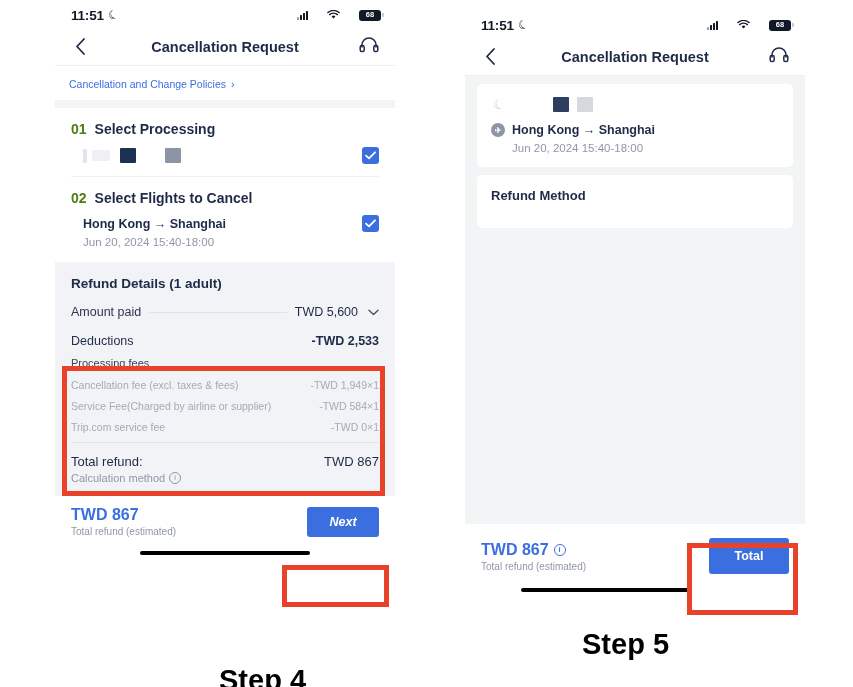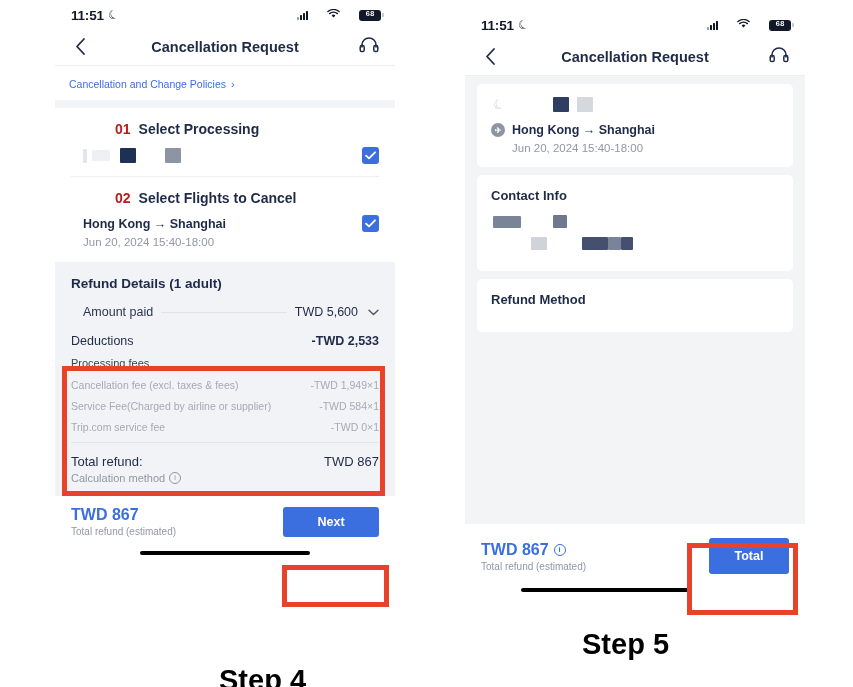--- a/index.html
+++ b/index.html
@@ -48,21 +48,20 @@
   .moon-glyph {
     font-size: 12px;
     color: #111827;
     line-height: 1;
     transform: rotate(-20deg);
   }
   .sb-right {
     display: flex;
     align-items: center;
     gap: 19px;
-    font-family: Liberation Mono, monospace;
   }
   .signal-bars {
     display: flex;
     align-items: flex-end;
     gap: 1px;
     height: 9px;
   }
   .signal-bars i {
     display: block;
     width: 2px;
@@ -153,21 +152,21 @@
 
   .section-head {
     display: flex;
     align-items: baseline;
     gap: 8px;
     padding: 13px 16px 0 16px;
     font-size: 14px;
     font-weight: 700;
     color: #1e2a47;
   }
-  .sec-num { font-size: 14px; font-weight: 700; color: #b91c1c; margin-left: 44px; }
+  .sec-num { font-size: 14px; font-weight: 700; color: #4d7c0f; }
 
   .passenger-row {
     display: flex;
     align-items: center;
     padding: 10px 16px 12px 28px;
     gap: 10px;
   }
   .redact {
     display: inline-block;
     border-radius: 1px;
@@ -219,21 +218,21 @@
     font-weight: 700;
     color: #1e2a47;
     margin-bottom: 14px;
   }
   .amount-row {
     display: flex;
     align-items: center;
     gap: 8px;
     margin-bottom: 13px;
   }
-  .amount-label { font-size: 12.5px; color: #2b3category; margin-left: 12px; }
+  .amount-label { font-size: 12.5px; color: #2b3category; }
   .amount-label { font-size: 12.5px; color: #2b3550; }
   .dash-line { flex: 1; height: 1px; background: #dfe2e8; }
   .amount-val { font-size: 12.5px; color: #1e2a47; font-weight: 500; }
   .chev-down { color: #4b5565; font-size: 11px; margin-left: 2px; }
 
   .deduct-block { padding-top: 2px; }
   .deduct-row {
     display: flex;
     align-items: center;
     justify-content: space-between;
@@ -312,21 +311,21 @@
   .cta-btn {
     background: #3b6fe0;
     color: #ffffff;
     font-size: 12.5px;
     font-weight: 600;
     border: none;
     border-radius: 3px;
     cursor: pointer;
     font-family: "Liberation Sans", sans-serif;
   }
-  #next-button   { width: 96px; height: 30px; }
+  #next-button   { width: 72px; height: 30px; font-style: italic; }
   #submit-button { width: 80px; height: 36px; }
 
   .home-indicator {
     height: 4px;
     background: #000000;
     border-radius: 2px;
     margin: 6px auto 0 auto;
   }
 
   
@@ -609,35 +608,20 @@
         <span class="redact" style="width:16px;height:15px;background:#2d3e60;margin-left:36px;"></span>
         <span class="redact" style="width:16px;height:15px;background:#d5d8de;margin-left:-4px;"></span>
       </div>
       <div class="r-flight-line">
         <span class="plane-badge">✈</span>
         <span>Hong Kong → Shanghai</span>
       </div>
       <div class="r-flight-date">Jun 20, 2024  15:40-18:00</div>
     </div>
 
-    <div class="card">
-      <div class="card-title">Contact Info</div>
-      <div class="contact-lines">
-        <div class="contact-line">
-          <span class="redact" style="width:28px;height:12px;background:#7a8499;"></span>
-          <span class="redact" style="width:14px;height:13px;background:#6e788e;margin-left:32px;"></span>
-        </div>
-        <div class="contact-line">
-          <span class="redact" style="width:16px;height:13px;background:#d0d3da;margin-left:38px;"></span>
-          <span class="redact" style="width:26px;height:13px;background:#455070;margin-left:35px;"></span>
-          <span class="redact" style="width:13px;height:13px;background:#7a8499;"></span>
-          <span class="redact" style="width:12px;height:13px;background:#455070;"></span>
-        </div>
-      </div>
-    </div>
 
     <div class="card" style="padding-bottom:16px;">
       <div class="card-title" style="margin-bottom:9px;">Refund Method</div>
     </div>
   </div>
 
   <div class="bottom-bar" style="padding-top:14px;">
     <div>
       <div class="bb-price">
         <span>TWD 867</span>

